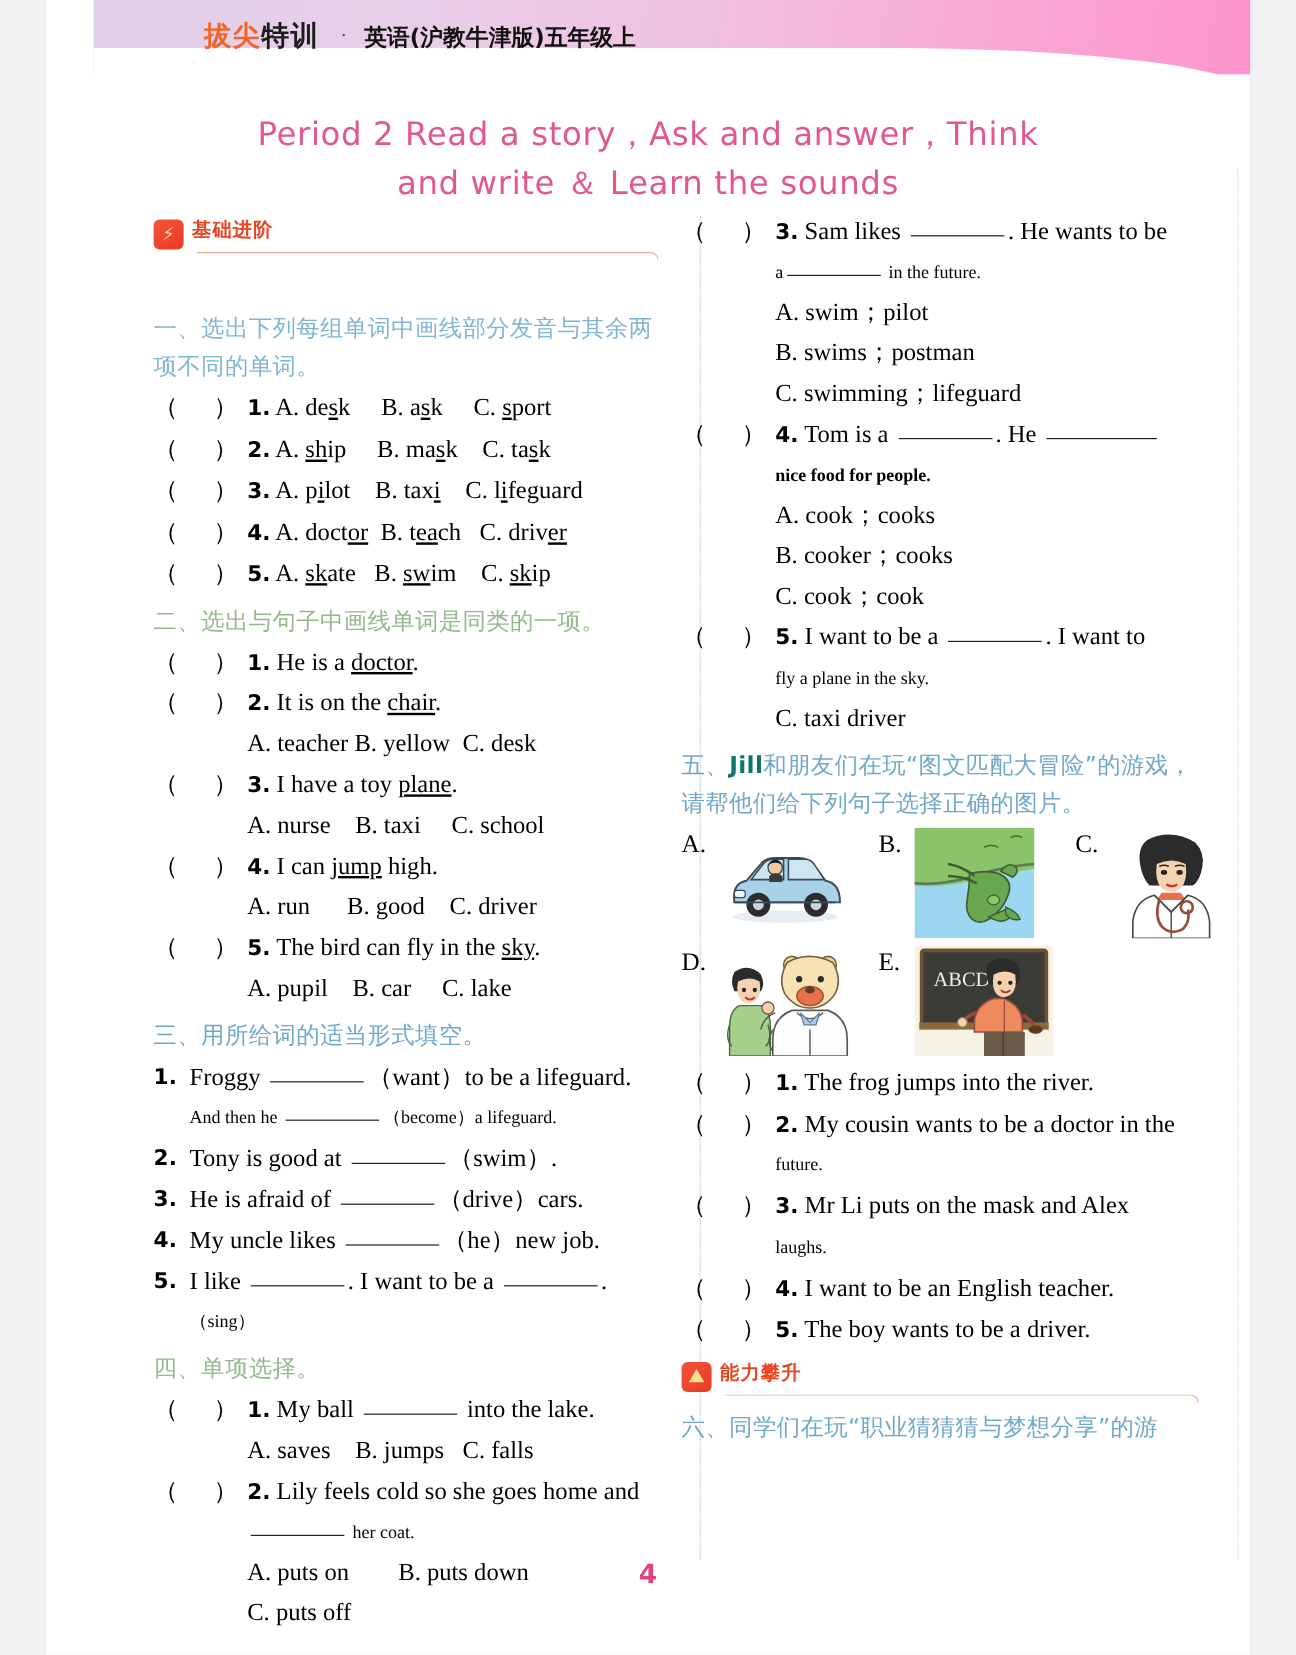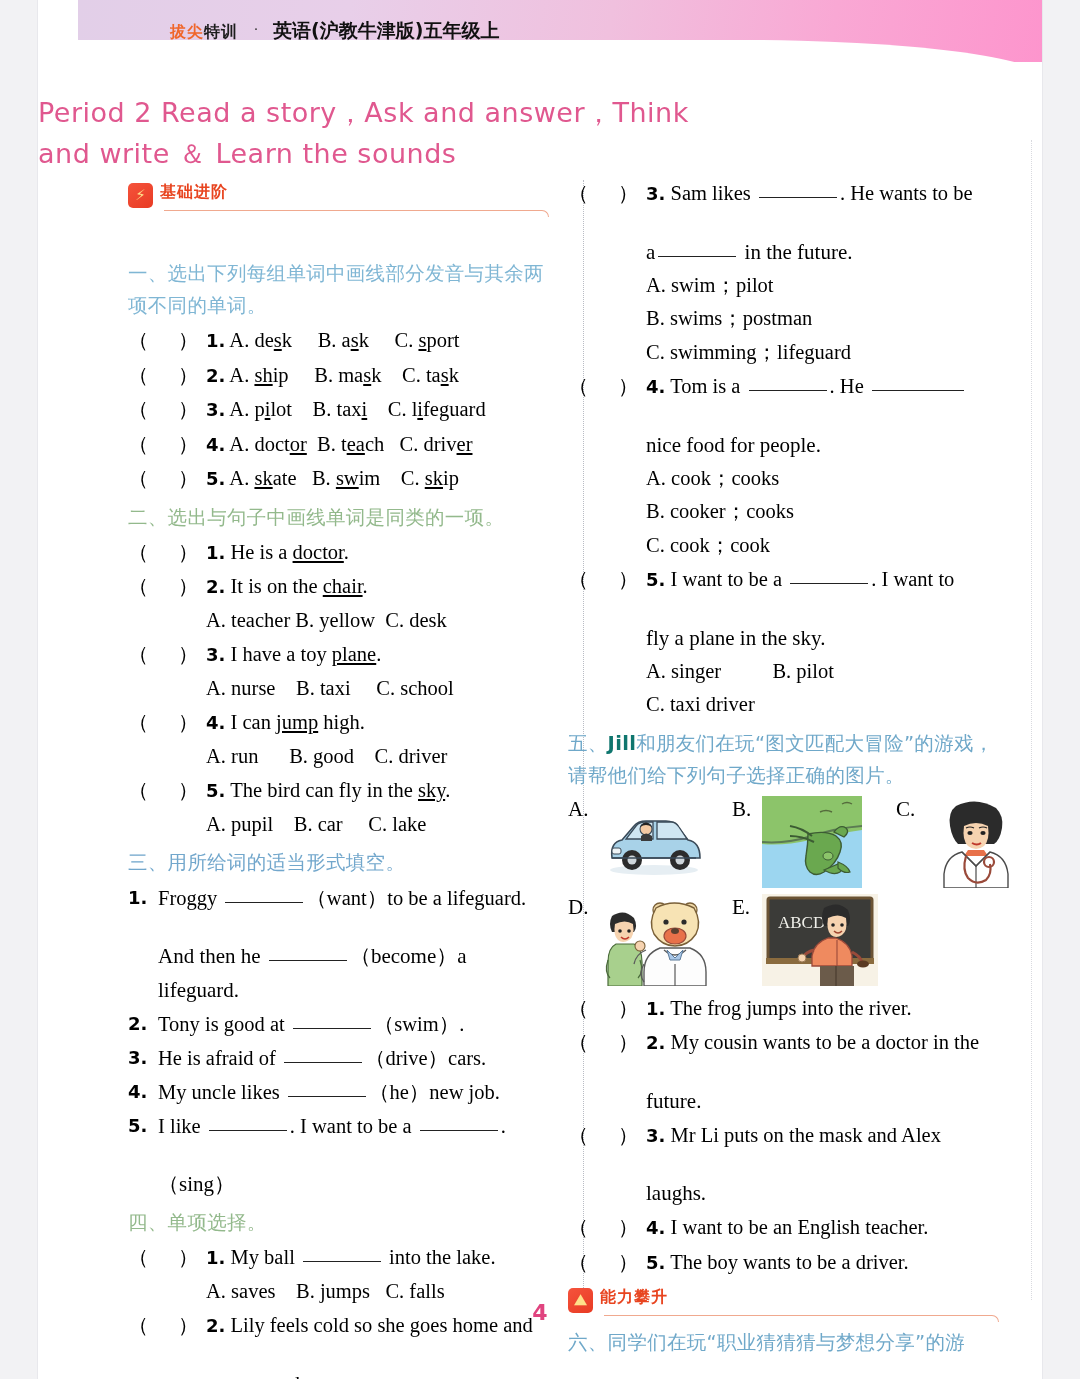--- a/index.html
+++ b/index.html
@@ -26,32 +26,32 @@
     position:absolute;left:40px;top:40px;width:964px;height:38px;
     background:#ffffff;
     border-top-left-radius:0;
     border-top-right-radius:300px 38px;
   }
   .hdr-text{
     position:absolute;left:132px;top:30px;transform:translateY(-50%);
     white-space:nowrap;font-size:22px;
   }
   .hdr-logo{
-    font-family:"DejaVu Sans",sans-serif;font-weight:bold;font-size:16px;
+    font-family:"DejaVu Sans",sans-serif;font-weight:bold;font-size:23px;
     letter-spacing:1px;
   }
   .hdr-logo .l1{color:#f0662a;}
   .hdr-logo .l2{color:#1c1c1c;}
   .hdr-dot{color:#333;padding:0 9px;font-size:15px;vertical-align:3px;}
   .hdr-sub{
     font-family:"DejaVu Sans",sans-serif;color:#111;font-size:19px;font-weight:bold;
   }
   
   .title{
-    position:absolute;left:0;top:92px;width:1004px;
+    position:absolute;left:0;top:92px;width:1004px;text-align:center;
     color:#e0588f;font-family:"DejaVu Sans",sans-serif;font-size:27px;
     line-height:41px;letter-spacing:.5px;
   }
   
   .colL{position:absolute;left:90px;top:182px;width:420px;}
   .colR{position:absolute;left:530px;top:176px;width:430px;}
   .gutter{
     position:absolute;left:545px;top:180px;width:0;height:1120px;
     border-left:1px dotted #b9bcc4;
   }
@@ -96,21 +96,21 @@
   }
   .q .par{position:absolute;left:0;top:0;width:72px;}
   .q .par .p1{position:absolute;left:0;}
   .q .par .p2{position:absolute;left:50px;}
   .q .num{font-weight:bold;font-family:"DejaVu Sans",sans-serif;font-size:18px;}
   .opts{padding-left:78px;font-size:20.5px;line-height:33.5px;}
   .num-q{
     position:relative;font-size:20.5px;line-height:34px;padding-left:30px;
   }
   .num-q .n{position:absolute;left:0;top:0;font-weight:bold;font-family:"DejaVu Sans",sans-serif;font-size:18px;}
-  .cont{padding-left:30px;font-size:21px;line-height:34px;margin-top:24px;}
+  .cont{padding-left:30px;font-size:15px;line-height:34px;}
   u.ul{text-decoration:underline;text-underline-offset:2px;}
   .blank{
     display:inline-block;border-bottom:1.3px solid #222;
     vertical-align:2px;margin:0 3px;
   }
   .b-md{width:78px;}
   .b-lg{width:92px;}
   
   .picgrid{margin-top:4px;}
   .picrow{display:flex;align-items:flex-start;margin-bottom:6px;}
@@ -350,38 +350,35 @@
     <div class="q">
       <span class="par">
           <span class="p1">（</span>
           <span class="p2">）</span>
         </span>
       <span class="num">4.</span>
       <span>Tom  is  a</span>
       <span class="blank b-md"></span><span>.  He</span>
       <span class="blank b-lg"></span>
     </div>
-    <div class="cont" style="padding-left:78px;">nice food for people.</div>
+    <div class="cont" style="padding-left:78px;font-weight:bold;">nice food for people.</div>
     <div class="opts"><span>A. cook；cooks</span></div>
     <div class="opts"><span>B. cooker；cooks</span></div>
     <div class="opts"><span>C. cook；cook</span></div>
 
     <div class="q">
       <span class="par">
           <span class="p1">（</span>
           <span class="p2">）</span>
         </span>
       <span class="num">5.</span>
       <span>I want to be a</span>
       <span class="blank b-md"></span><span>.  I want to</span>
     </div>
     <div class="cont" style="padding-left:78px;">fly a plane in the sky.</div>
-    <div class="opts">
-      <span>A. singer</span>&nbsp;&nbsp;&nbsp;&nbsp;&nbsp;&nbsp;&nbsp;&nbsp;&nbsp;&nbsp;<span>B. pilot</span>
-    </div>
     <div class="opts"><span>C. taxi driver</span></div>
 
     <div class="sec blue3"><span>五、</span><span class="hl">Jill</span><span>和朋友们在玩“图文匹配大冒险”的游戏，请帮他们给下列句子选择正确的图片。</span></div>
 
     <div class="picgrid">
       <div class="picrow">
 
         <div class="piccell">
           <div class="piclbl">A.</div>
           <div class="picbox gapL">

